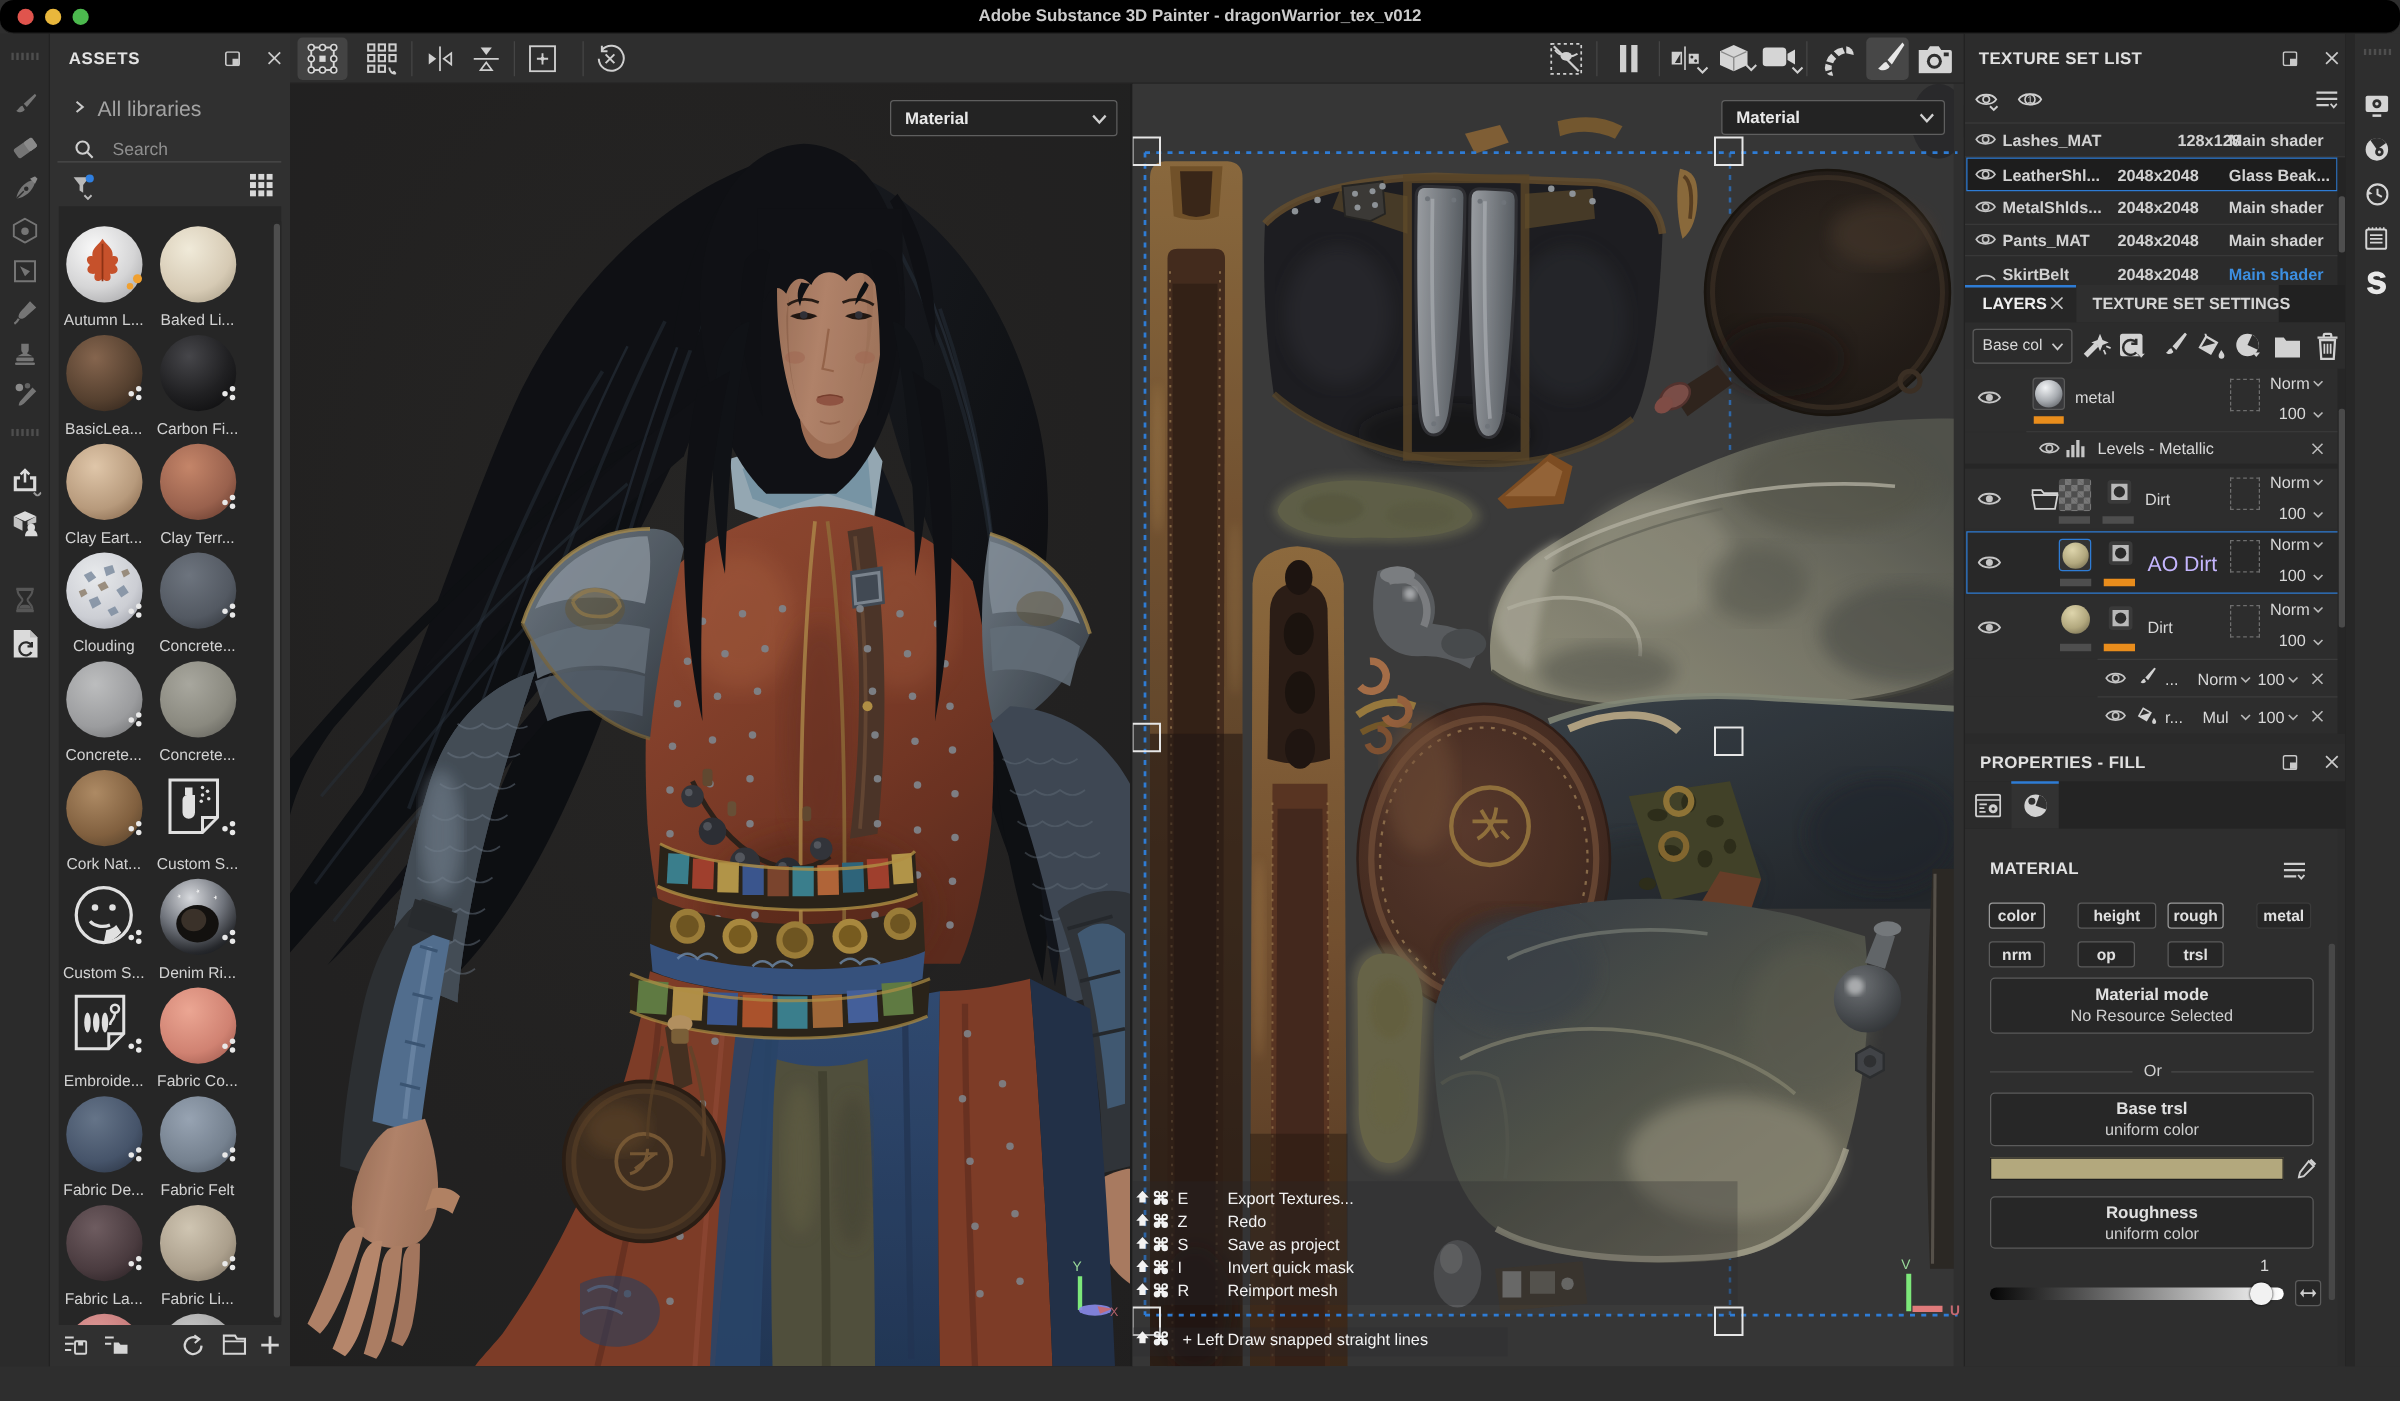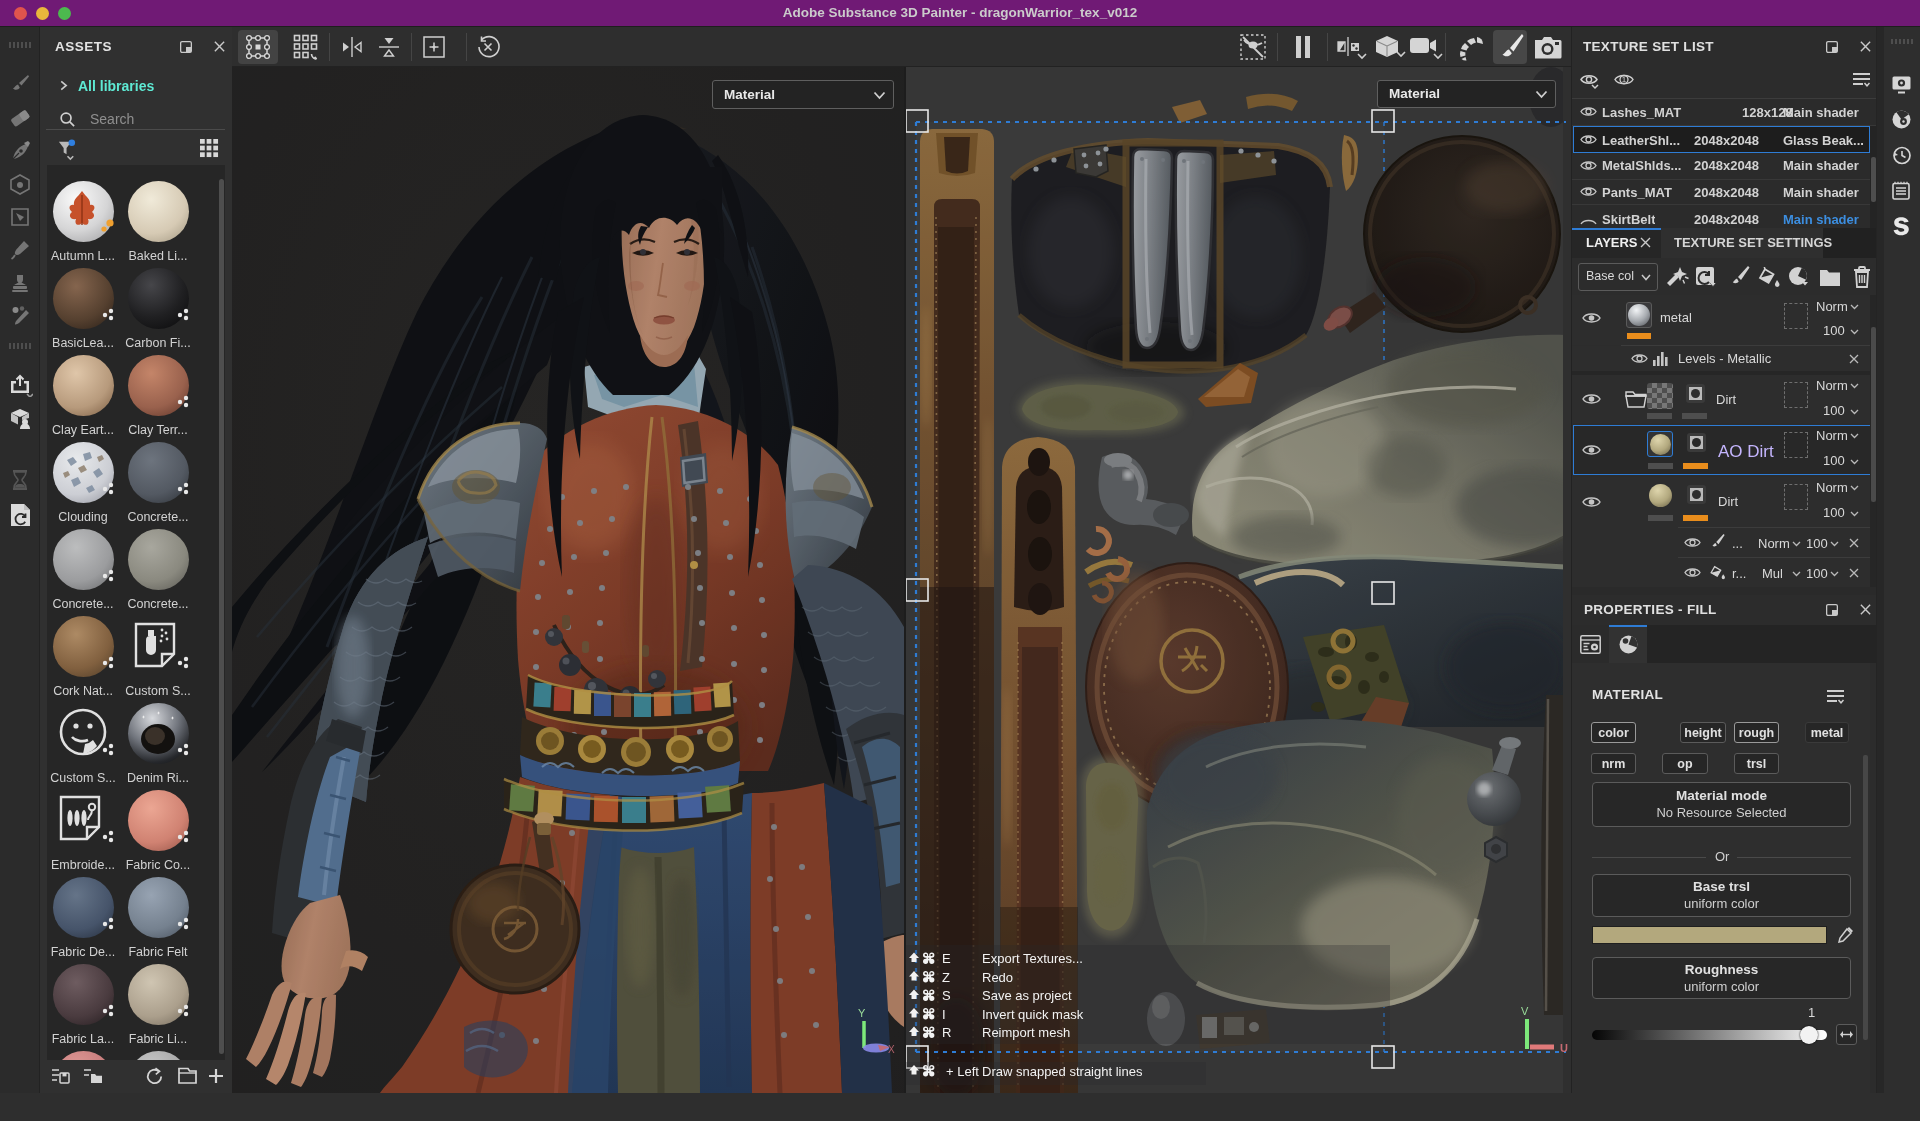--- a/index.html
+++ b/index.html
@@ -13,21 +13,21 @@
   .tsr { font-size:13px; font-weight:bold; color:#d2d2d2; white-space:nowrap;text-align:center; }
   .chbtn { border:1px solid #5b5b5b; border-radius:3px; background:#262626; color:#e0e0e0;
     font-size:12.5px; font-weight:bold; text-align:center; line-height:20px; }
   .checker { background-image:linear-gradient(45deg,#777 25%,transparent 25%,transparent 75%,#777 75%),linear-gradient(45deg,#777 25%,transparent 25%,transparent 75%,#777 75%);
     background-size:10px 10px; background-position:0 0,5px 5px; background-color:#4e4e4e; }
 </style>
 </head>
 <body>
 <div id="stage">
 
-  <div class="abs" style="left:0;top:0;width:1920px;height:27px;background:#701a75;border-bottom:1px solid #1e1e1e;">
+  <div class="abs" style="left:0;top:0;width:1920px;height:27px;background:#000000;border-bottom:1px solid #1e1e1e;border-radius:11px;">
     <div class="abs" style="left:14px;top:7px;width:13px;height:13px;border-radius:50%;background:#e0544d;"></div>
     <div class="abs" style="left:36px;top:7px;width:13px;height:13px;border-radius:50%;background:#e9b73c;"></div>
     <div class="abs" style="left:58px;top:7px;width:13px;height:13px;border-radius:50%;background:#4cb94e;"></div>
     <div class="abs" style="left:0;top:0;width:1920px;height:27px;text-align:center;line-height:26px;font-size:13.5px;font-weight:bold;color:#cbcbcb;">Adobe Substance 3D Painter - dragonWarrior_tex_v012</div>
   </div>
 
   <div class="abs" id="leftstrip" style="left:0;top:27px;width:40px;height:1066px;background:#2b2b2b;border-right:1px solid #222;">
     <svg class="abs" style="left:9px;top:15px;" width="22" height="6" viewBox="0 0 22 6">
         <g fill="#4e4e4e">
           <rect x="0" y="0" width="2" height="6"></rect>
@@ -130,21 +130,21 @@
         <rect x="0.7" y="0.7" width="11.6" height="11.6" rx="1.5" fill="none" stroke="#c9c9c9" stroke-width="1.4"></rect>
         <path d="M6.5 6.5 L12 6.5 L12 12 L6.5 12 Z" fill="#c9c9c9"></path>
       </svg>
     <svg class="abs" style="left:173px;top:13px;" width="13" height="13" viewBox="0 0 14 14">
         <path d="M2 2 L12 12 M12 2 L2 12" stroke="#c9c9c9" stroke-width="1.5"></path>
       </svg>
 
     <svg class="abs" style="left:19px;top:53px;" width="9" height="11" viewBox="0 0 10 12">
         <path d="M2.5 1.5 L8 6 L2.5 10.5" fill="none" stroke="#c9c9c9" stroke-width="1.8"></path>
       </svg>
-    <div class="abs" style="left:38px;top:51px;font-size:14px;font-weight:bold;color:#5eead4;">All libraries</div>
+    <div class="abs" style="left:38px;top:51px;font-size:17px;font-weight:normal;color:#a3a3a3;">All libraries</div>
 
     <svg class="abs" style="left:19px;top:84px;" width="17" height="17" viewBox="0 0 18 18">
         <circle cx="7.5" cy="7.5" r="5.2" fill="none" stroke="#cfcfcf" stroke-width="1.8"></circle>
         <path d="M11.5 11.5 L16 16" stroke="#cfcfcf" stroke-width="1.8"></path>
       </svg>
     <div class="abs" style="left:50px;top:84px;font-size:14px;color:#8f8f8f;">Search</div>
     <div class="abs" style="left:6px;top:102px;width:179px;height:1px;background:#4b4b4b;"></div>
 
     <svg class="abs" style="left:16px;top:111px;" width="23" height="23" viewBox="0 0 24 24">
       <path d="M3 4 L16 4 L11 10.5 L11 17 L8 15 L8 10.5 Z" fill="#b9b9b9"></path>
@@ -1508,21 +1508,21 @@
         <circle cx="7.5" cy="7" r="2.8" fill="#323232"></circle>
       </svg>
 
     <div class="abs" style="left:0;top:636px;width:298px;height:430px;background:#2e2e2e;"></div>
     <div class="abs" style="left:20px;top:660px;font-size:13.5px;font-weight:bold;letter-spacing:0.3px;color:#e3e3e3;">MATERIAL</div>
     <svg class="abs" style="left:255px;top:662px;" width="17" height="15" viewBox="0 0 17 15">
         <path d="M0 2 H17 M0 7 H17 M0 12 H10" stroke="#cfcfcf" stroke-width="1.8"></path>
         <path d="M11.5 11 l2.5 2.8 l2.5 -2.8" fill="none" stroke="#cfcfcf" stroke-width="1.5"></path>
       </svg>
     <div class="abs chbtn" style="left:19px;top:695px;width:45px;height:21px;border-color:#9a9a9a;">color</div>
-    <div class="abs chbtn" style="left:108px;top:695px;width:46px;height:21px;">height</div>
+    <div class="abs chbtn" style="left:90px;top:695px;width:63px;height:21px;">height</div>
     <div class="abs chbtn" style="left:162px;top:695px;width:45px;height:21px;border-color:#9a9a9a;">rough</div>
     <div class="abs chbtn" style="left:233px;top:695px;width:44px;height:21px;border-color:#3a3a3a;">metal</div>
     <div class="abs chbtn" style="left:19px;top:726px;width:45px;height:21px;">nrm</div>
     <div class="abs chbtn" style="left:90px;top:726px;width:46px;height:21px;">op</div>
     <div class="abs chbtn" style="left:162px;top:726px;width:45px;height:21px;">trsl</div>
     <div class="abs" style="left:20px;top:755px;width:259px;height:45px;border:1px solid #5b5b5b;border-radius:4px;background:#272727;">
       <div style="text-align:center;margin-top:5px;font-size:13.5px;font-weight:bold;color:#e0e0e0;">Material mode</div>
       <div style="text-align:center;margin-top:2px;font-size:13px;color:#cfcfcf;">No Resource Selected</div>
     </div>
     <div class="abs" style="left:20px;top:830px;width:114px;height:1px;background:#4a4a4a;"></div>

